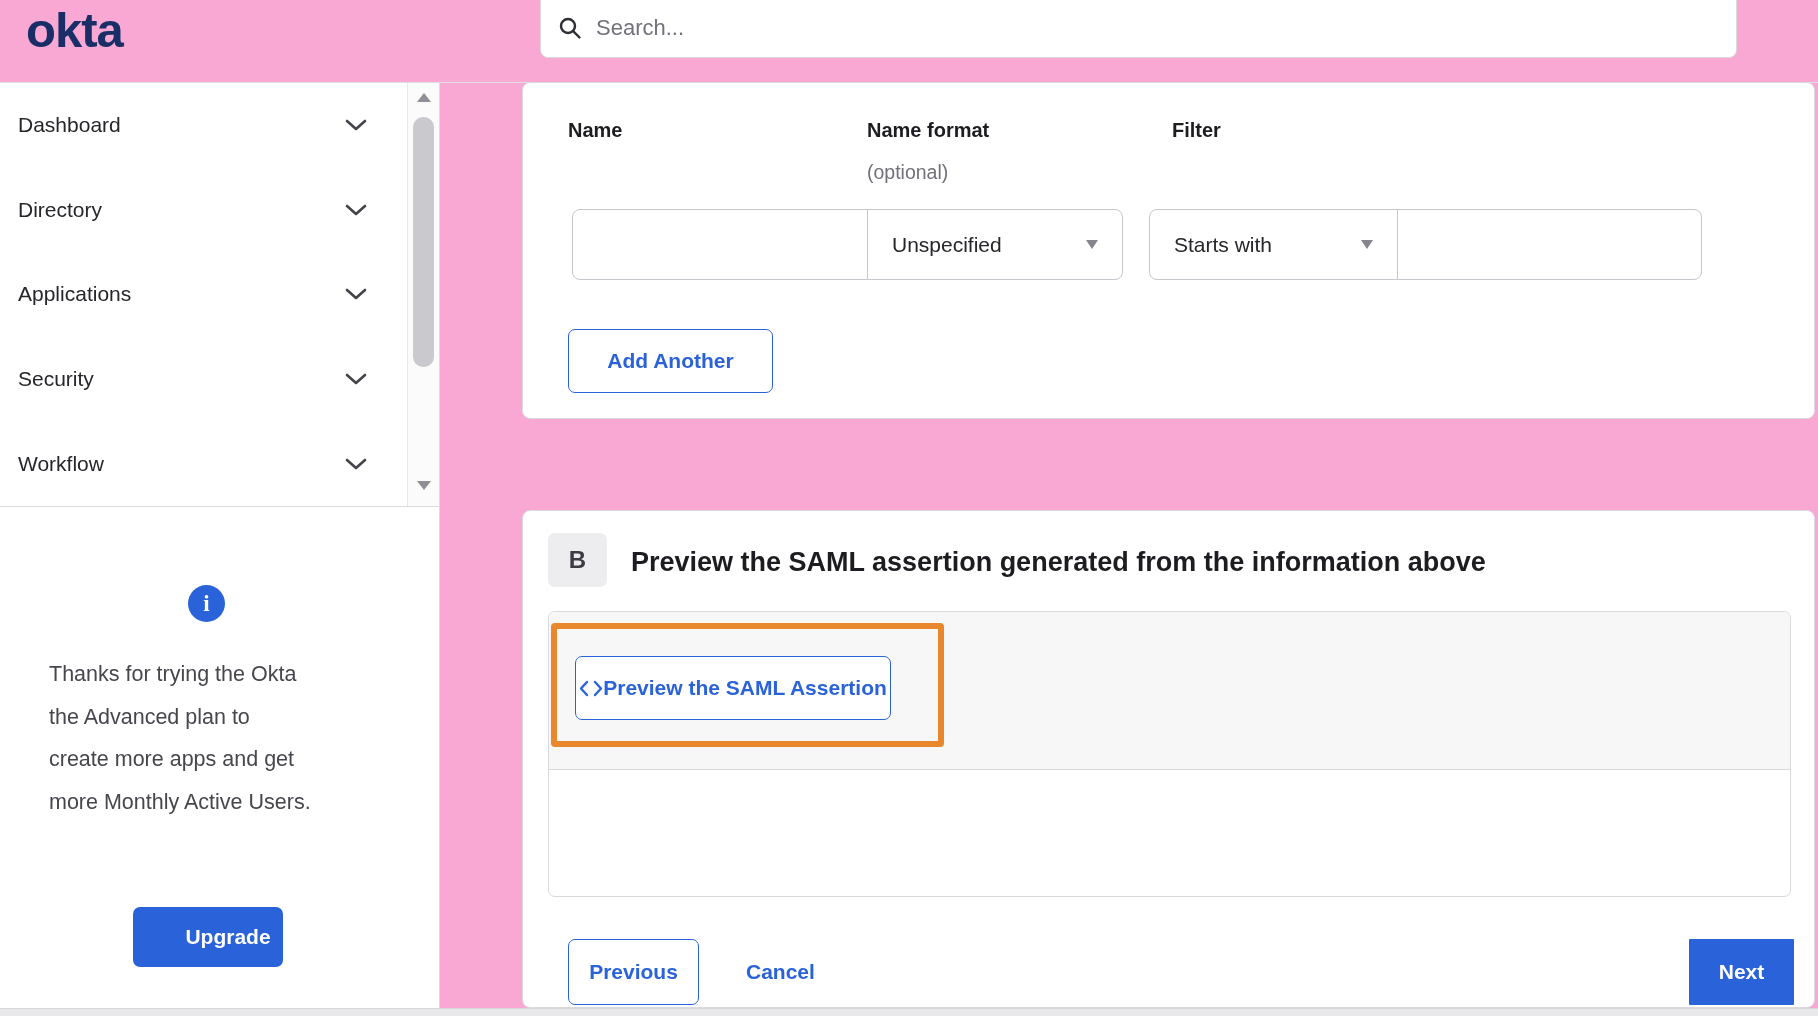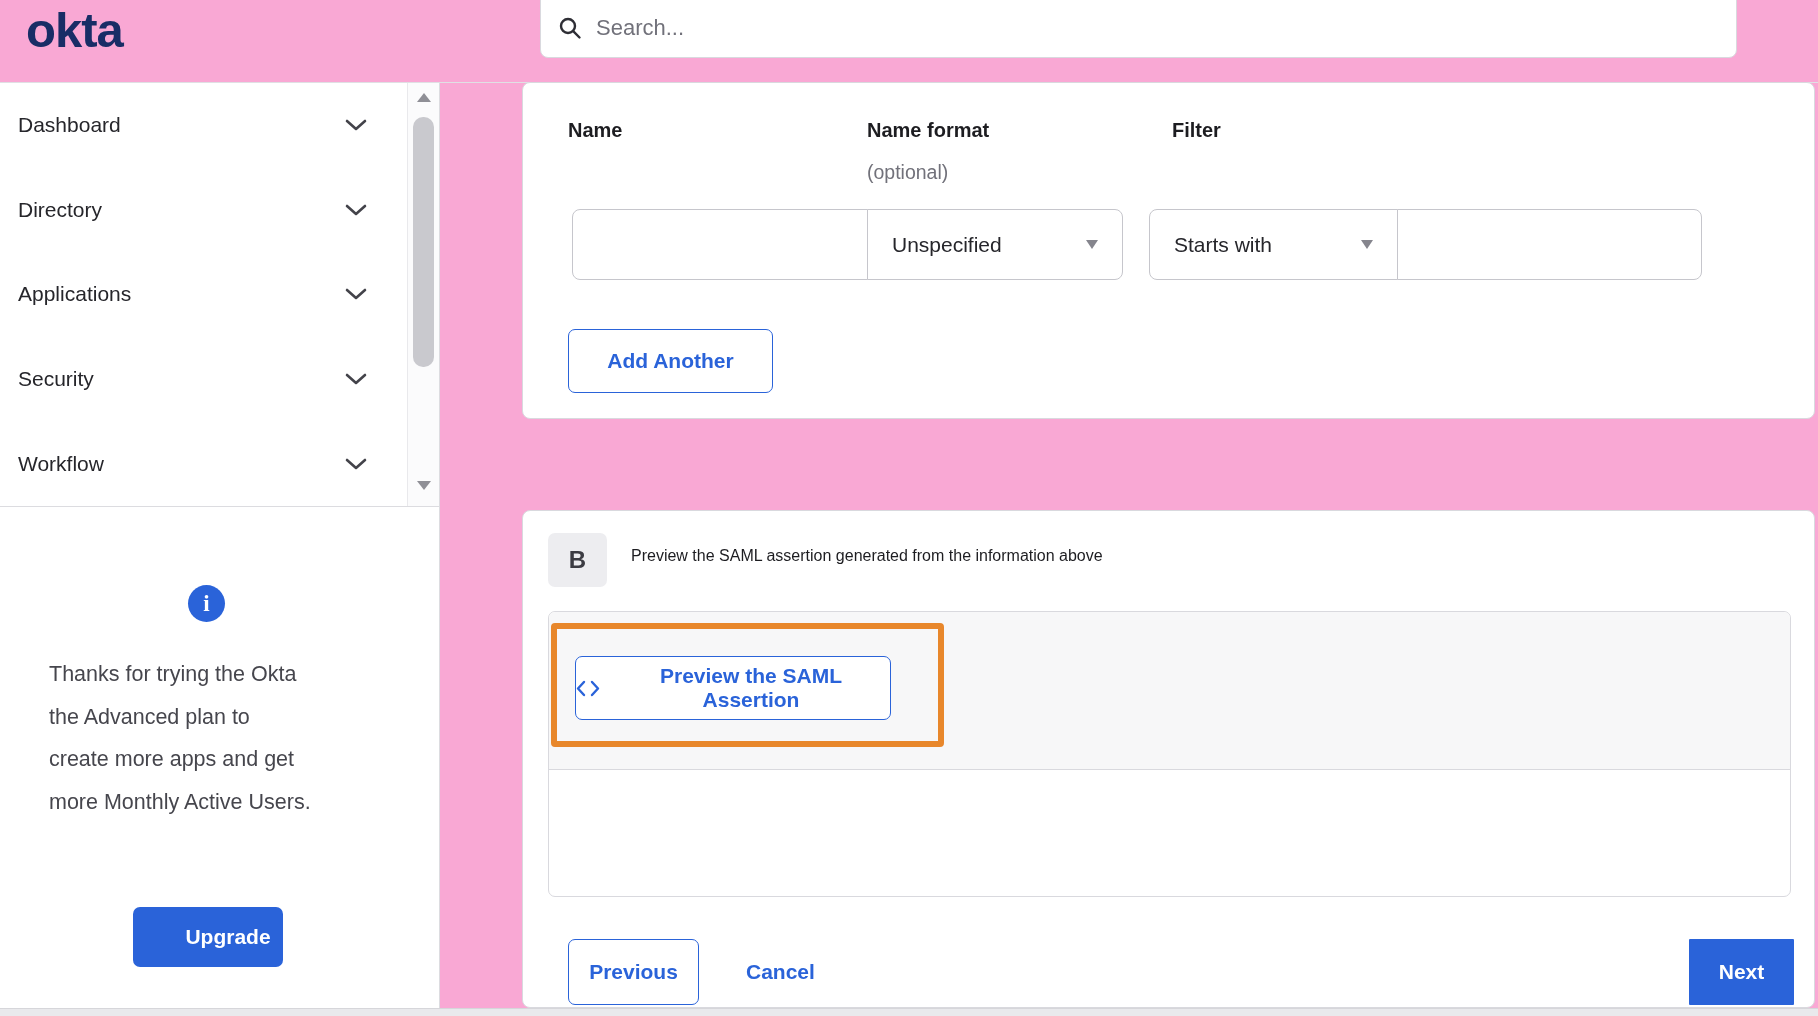--- a/index.html
+++ b/index.html
@@ -68,34 +68,34 @@
            border-top:9px solid #85858d; }
 
   .btn-outline { background:#fff; border:1.5px solid #2a63d9; border-radius:7px; color:#2a63d9;
                  font-size:21px; font-weight:700; cursor:pointer; font-family:"Liberation Sans", sans-serif; }
   .add-another { position:absolute; left:45px; top:230px; width:205px; height:64px;margin-top:16px; }
 
   
   .b-badge { position:absolute; left:25px; top:22px; width:59px; height:54px; background:#ededf0;
              border-radius:7px; display:flex; align-items:center; justify-content:center;
              font-size:24px; font-weight:600; color:#3c3c43; }
-  .b-title { position:absolute; left:108px; top:36px; font-size:16px; font-weight:400; color:#1d1d21; }
+  .b-title { position:absolute; left:108px; top:36px; font-size:27px; font-weight:700; color:#1d1d21; }
 
   .fieldset { position:absolute; left:25px; top:100px; width:1243px; height:286px;
               border:1px solid #d9d9de; border-radius:7px; }
   .zone-a { position:relative; width:100%; height:158px; background:#f7f7f8;
             border-bottom:1px solid #d9d9de; border-radius:7px 7px 0 0; }
   .zone-b { width:100%; height:127px; background:#f2f2f4; border-radius:0 0 7px 7px;
             display:flex; align-items:center; padding-left:43px; }
   .zone-b .help { font-size:21px; color:#76767e; }
 
   .highlight-rect { position:absolute; left:2px; top:11px; width:393px; height:124px;
                     border:6px solid #e8872b; border-radius:4px; pointer-events:none; }
   .preview-btn { position:absolute; left:26px; top:44px; width:316px; height:64px;
-                 display:flex; align-items:center; justify-content:center; gap:12px; }
+                 display:flex; align-items:center; justify-content:center; }
   .preview-btn svg { flex:0 0 auto; }
 
   .footer-prev { position:absolute; left:45px; top:428px; width:131px; height:66px; }
   .footer-cancel { position:absolute; left:223px; top:428px; height:66px; line-height:66px;
                    font-size:21px; font-weight:700; color:#2a63d9; cursor:pointer; background:none; border:none;
                    font-family:"Liberation Sans", sans-serif; }
   .footer-next { position:absolute; left:1166px; top:428px; width:105px; height:66px;
                  background:#2a63d9; color:#fff; font-size:21px; font-weight:700;
                  border:none; border-radius:1px; cursor:pointer; font-family:"Liberation Sans", sans-serif; }
 

